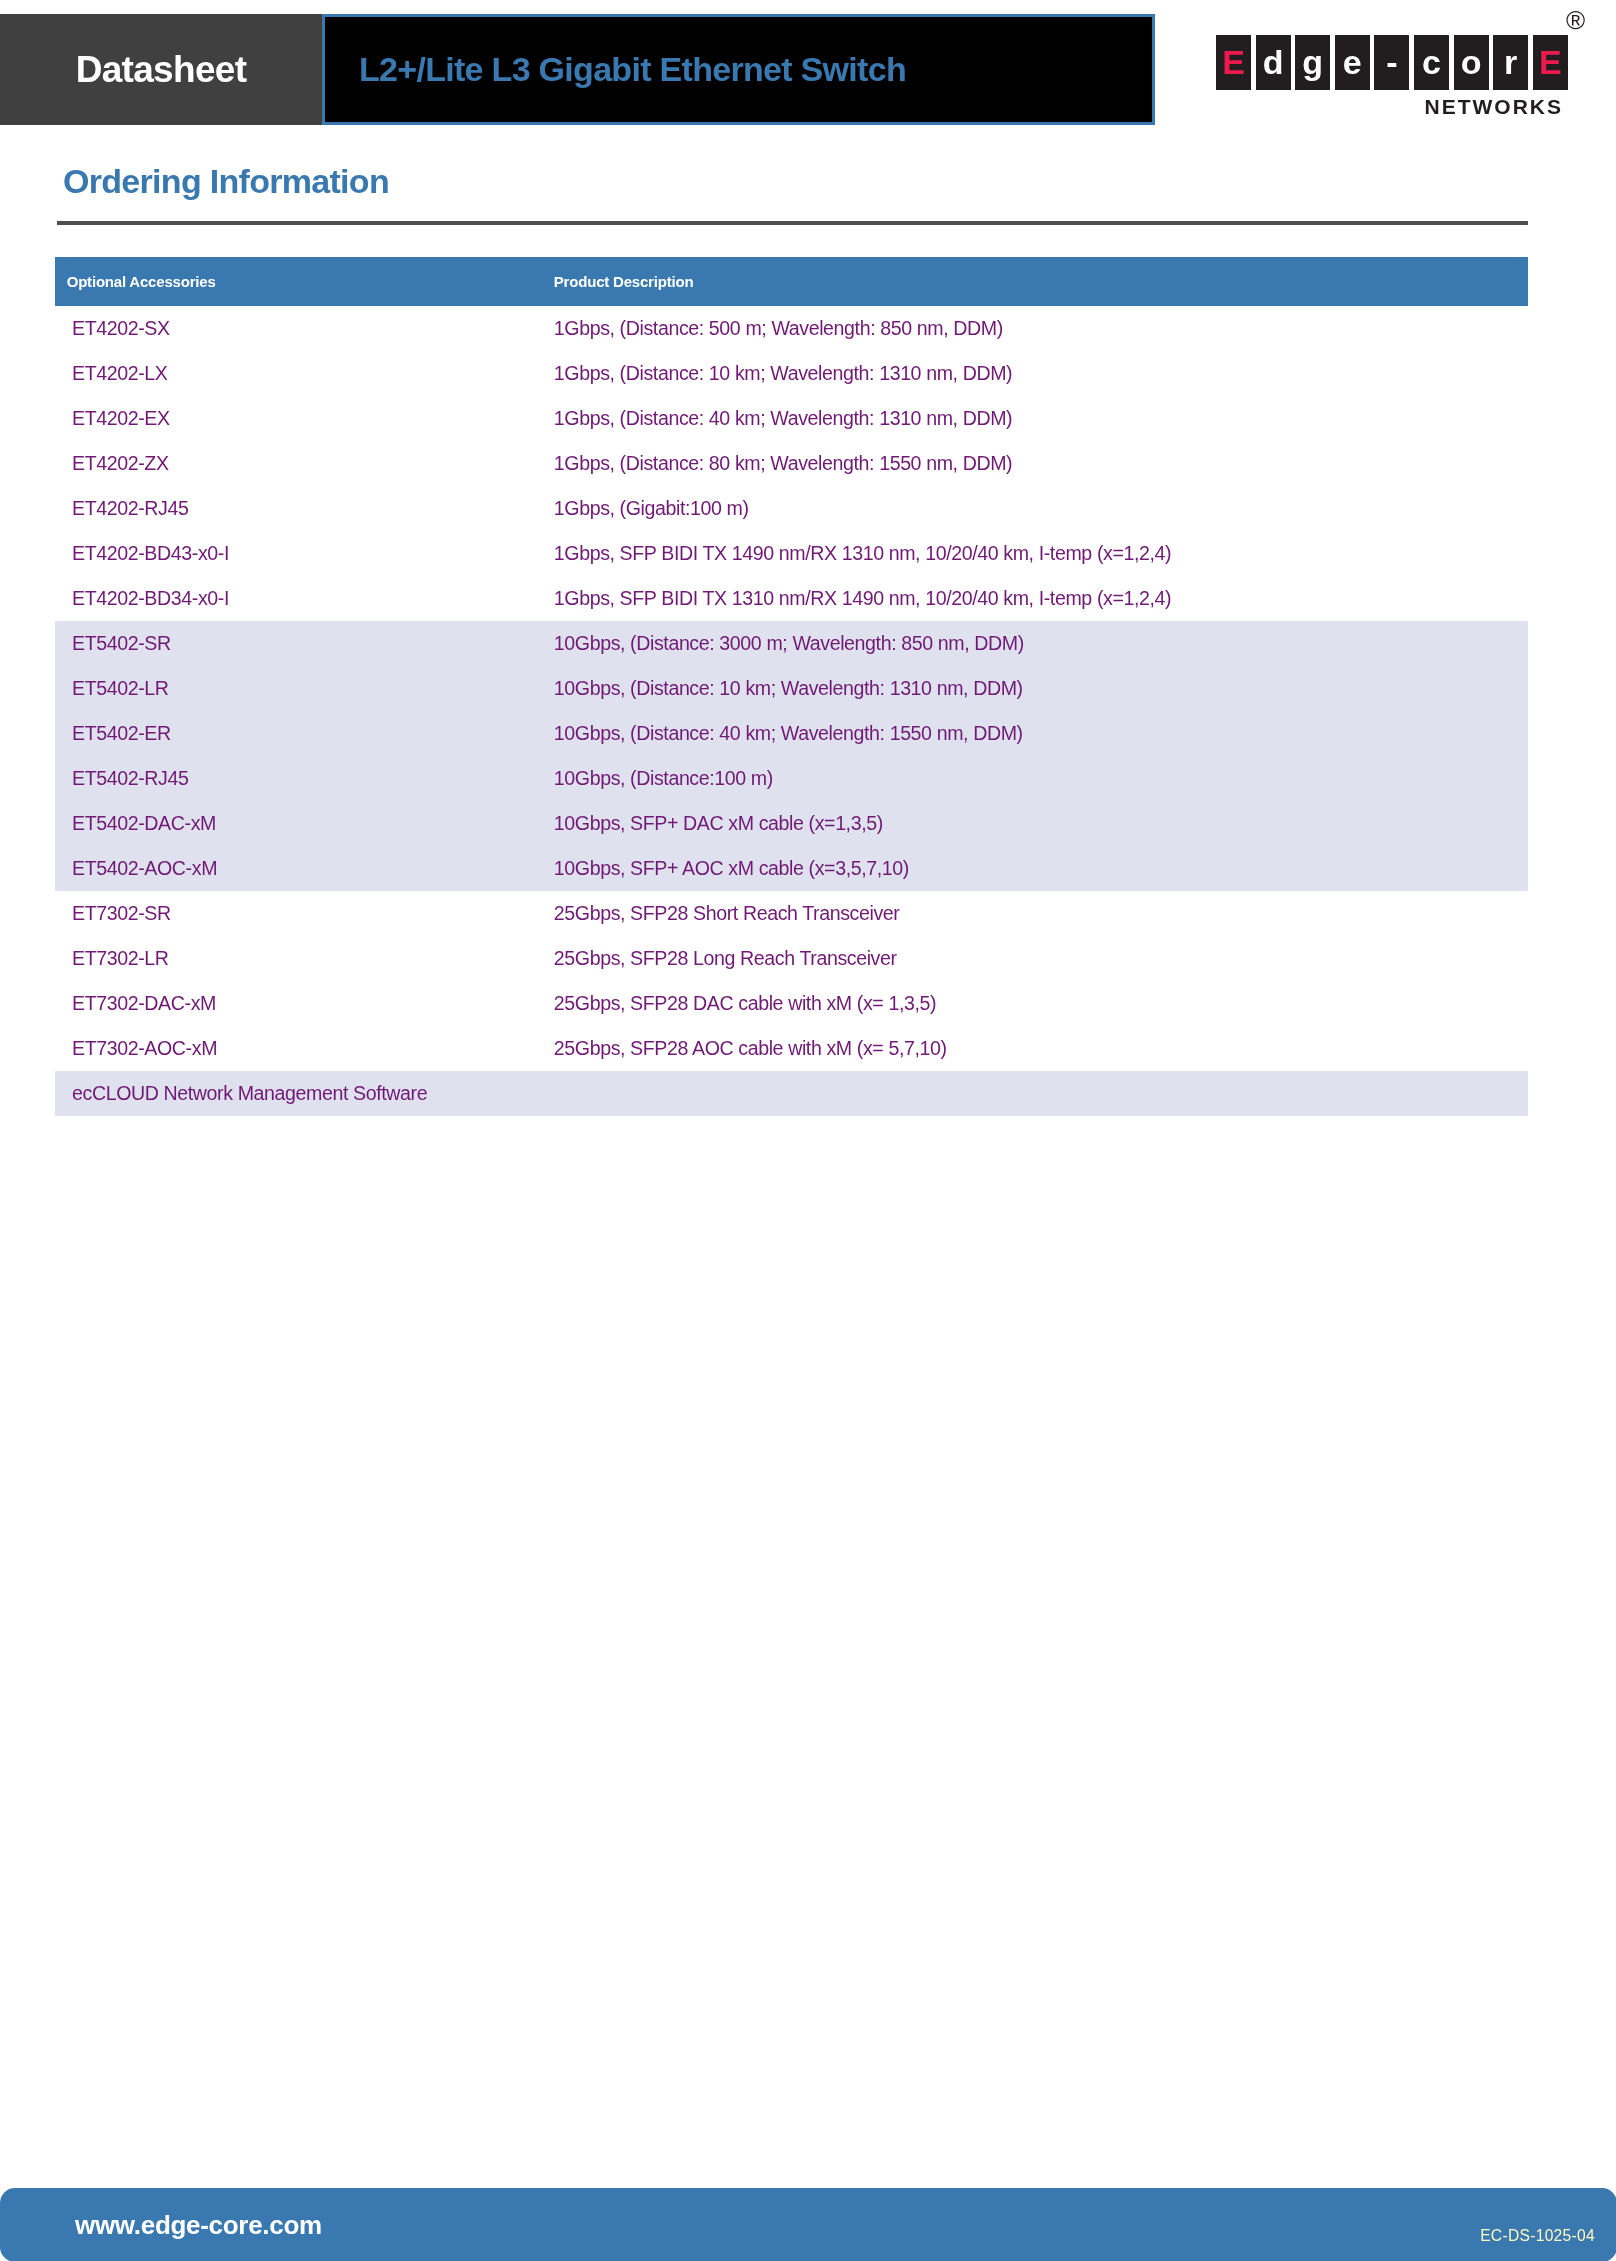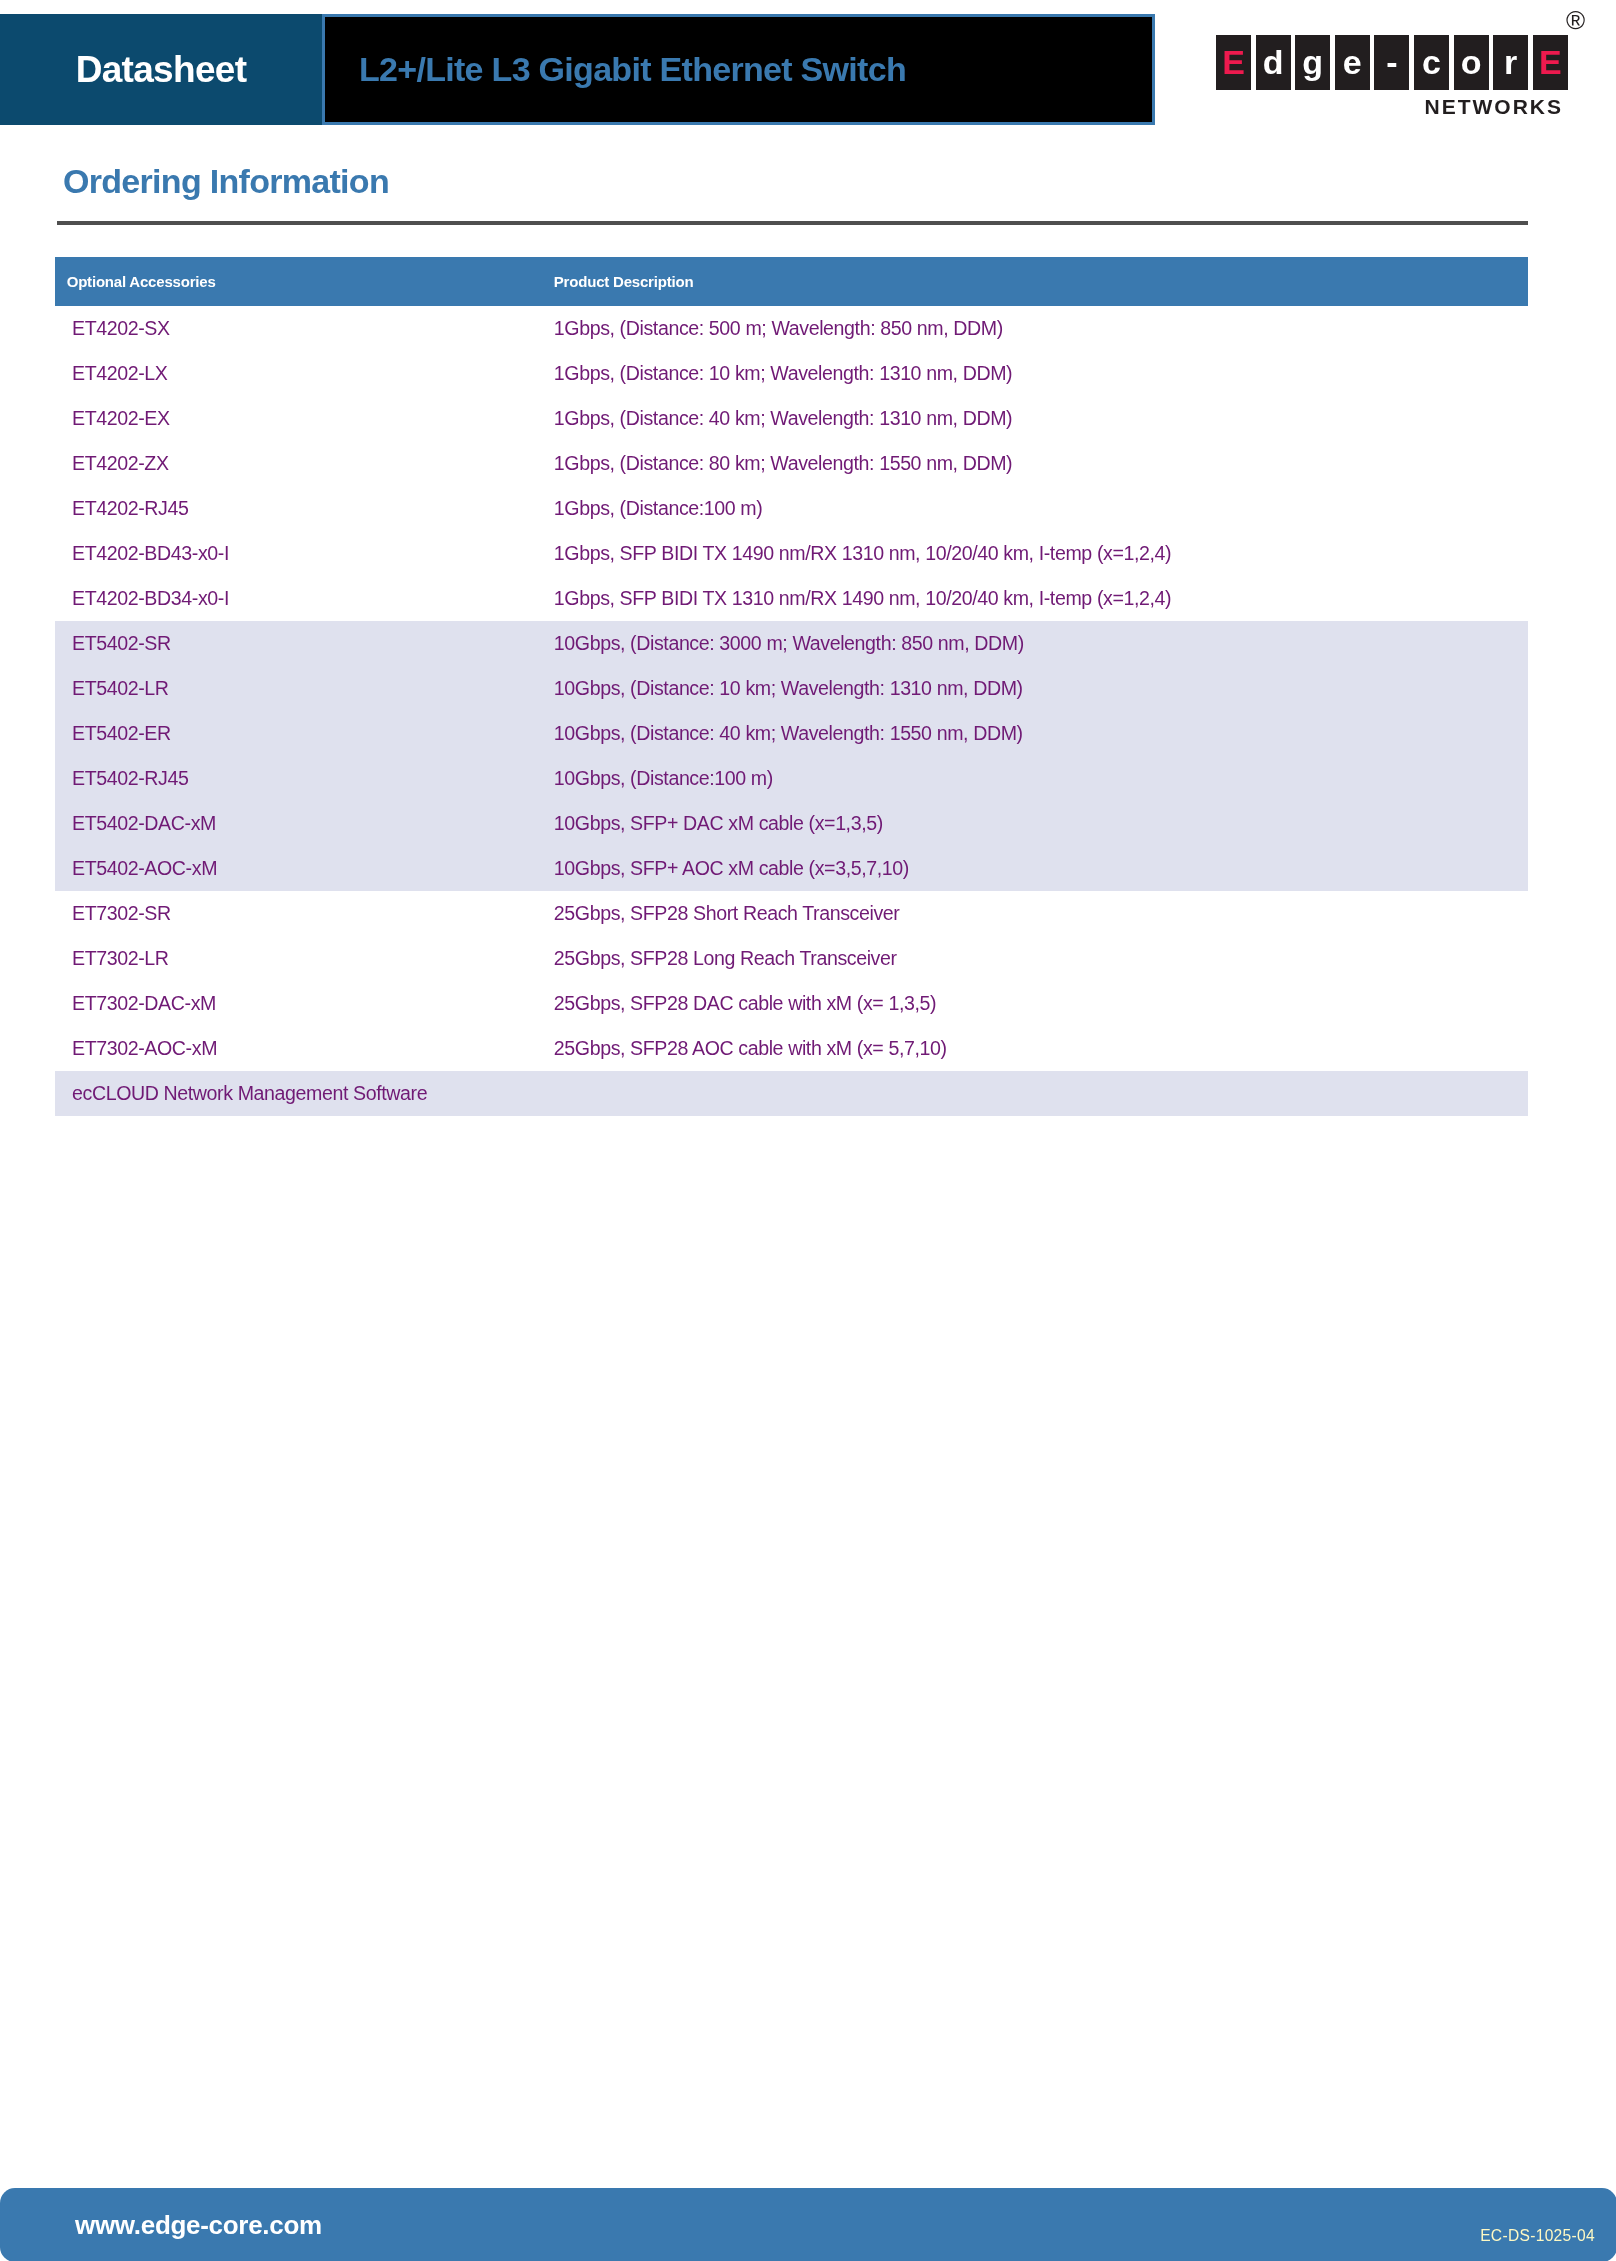--- a/index.html
+++ b/index.html
@@ -9,21 +9,21 @@
     font-family:"Liberation Sans", sans-serif;
     color:#2b2524;
     position:relative;
     overflow:hidden;
   }
   .page { position:absolute; inset:0; background:#ffffff; }
 
   
   .ds-box {
     position:absolute; left:0; top:14.3px; width:322px; height:111px;
-    background:#0c4a6e; display:flex; align-items:center; justify-content:center;
+    background:#404040; display:flex; align-items:center; justify-content:center;
   }
   .ds-box span {
     color:#ffffff; font-size:37px; font-weight:bold; letter-spacing:-0.7px;
   }
   .title-box {
     position:absolute; left:322px; top:14.3px; width:833px; height:111px;
     background:#000000; border:3.3px solid #3a79af;
     display:flex; align-items:center; padding-left:34px;
   }
   .title-box span {
@@ -143,21 +143,21 @@
         <tr>
     <td class="c1">ET4202-EX</td>
     <td class="c2">1Gbps, (Distance: 40 km; Wavelength: 1310 nm, DDM)</td>
   </tr>
         <tr>
     <td class="c1">ET4202-ZX</td>
     <td class="c2">1Gbps, (Distance: 80 km; Wavelength: 1550 nm, DDM)</td>
   </tr>
         <tr>
     <td class="c1">ET4202-RJ45</td>
-    <td class="c2">1Gbps, (Distance:100 m)</td>
+    <td class="c2">1Gbps, (Gigabit:100 m)</td>
   </tr>
         <tr>
     <td class="c1">ET4202-BD43-x0-I</td>
     <td class="c2">1Gbps, SFP BIDI TX 1490 nm/RX 1310 nm, 10/20/40 km, I-temp (x=1,2,4)</td>
   </tr>
         <tr>
     <td class="c1">ET4202-BD34-x0-I</td>
     <td class="c2">1Gbps, SFP BIDI TX 1310 nm/RX 1490 nm, 10/20/40 km, I-temp (x=1,2,4)</td>
   </tr>
         <tr class="shaded">

